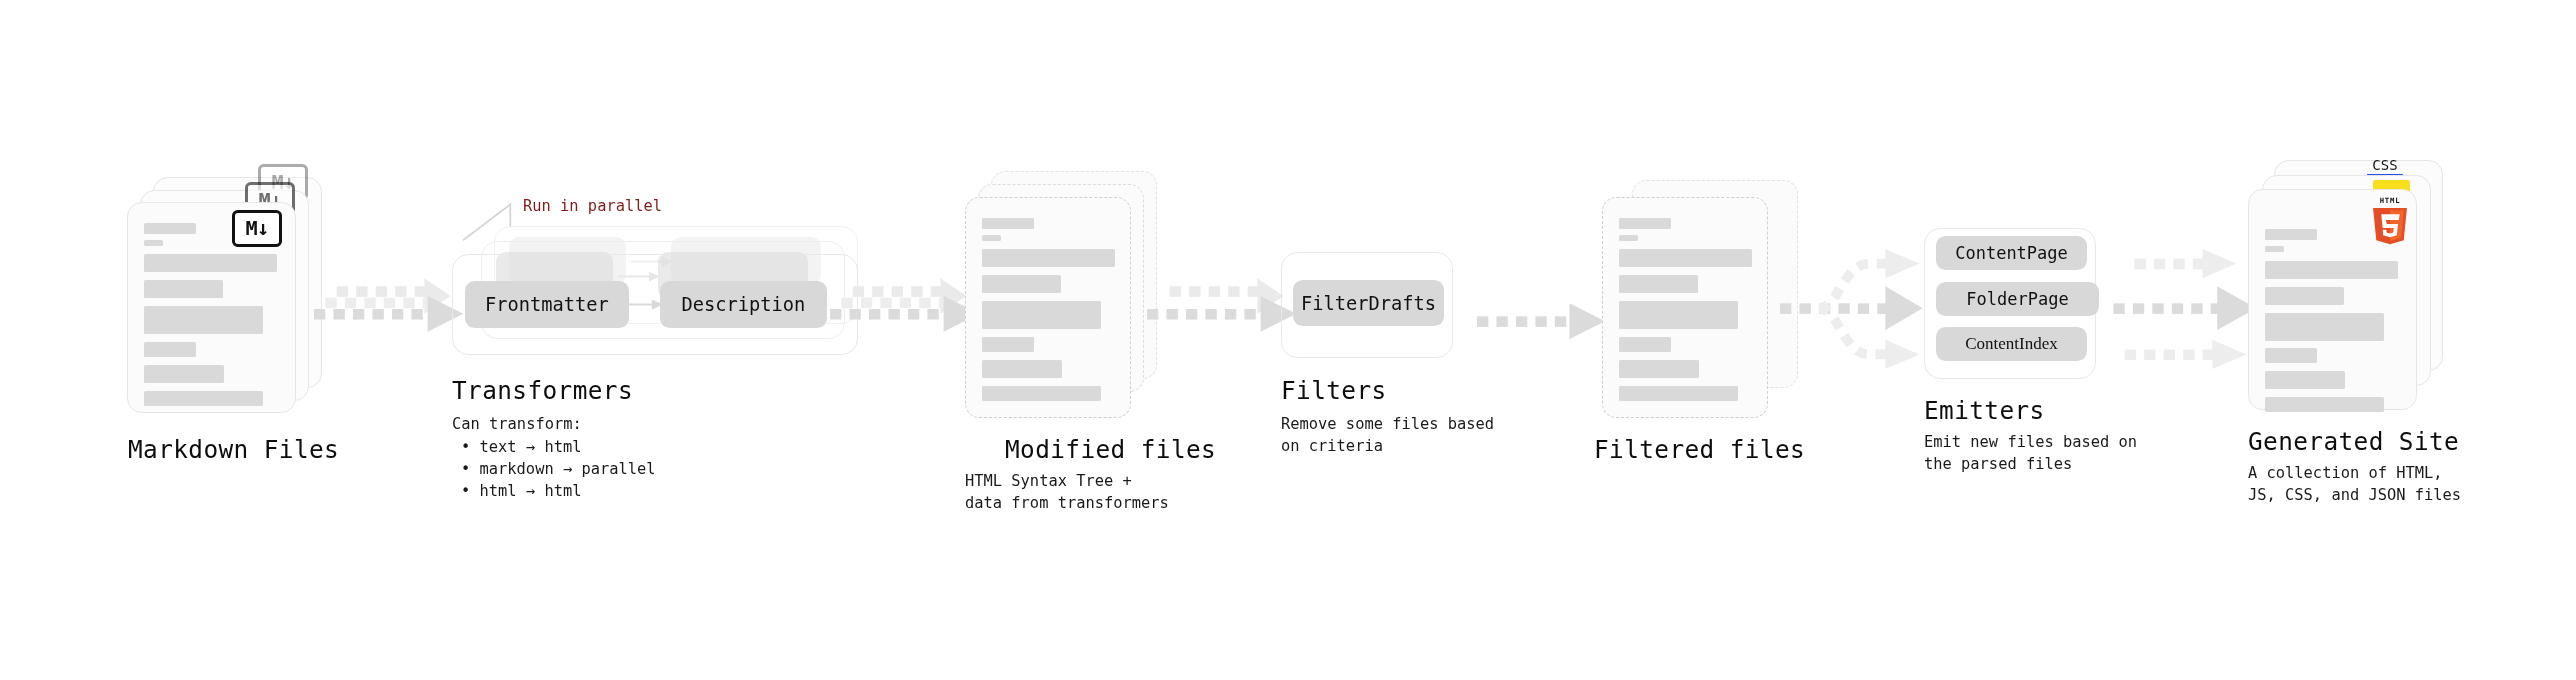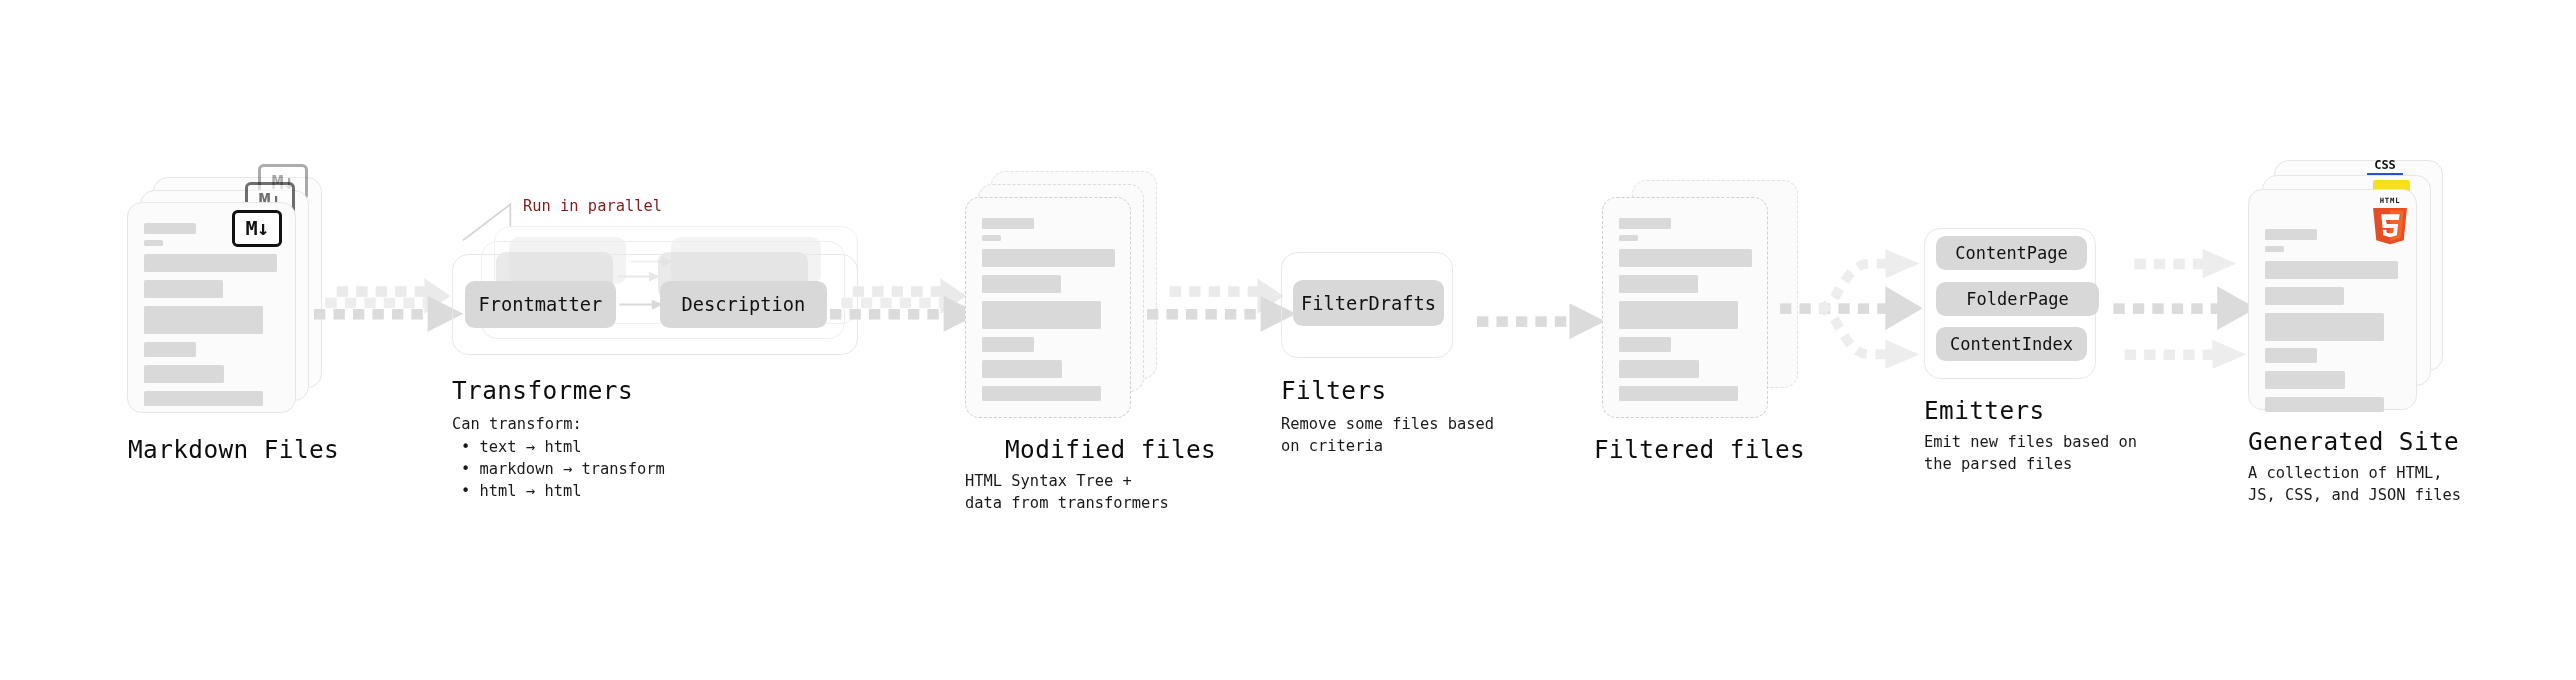--- a/index.html
+++ b/index.html
@@ -27,21 +27,21 @@
     border-radius:5.7px;background:#fff;display:flex;align-items:center;
     justify-content:center;font-weight:bold;font-size:20.3px;line-height:1;
     letter-spacing:-0.8px;color:#111;
   }
   .html5-badge{position:absolute;width:46px;height:50px;}
   .js-badge{position:absolute;width:37px;height:37px;background:#f7df1e;
     border-radius:2.4px;display:flex;align-items:flex-end;justify-content:flex-end;
     font-size:18px;font-weight:bold;color:#111;padding:1.6px 3.3px;box-sizing:border-box;}
   .css-badge{position:absolute;width:36px;height:21px;
     display:flex;flex-direction:column;align-items:center;justify-content:center;}
-  .css-badge .t{font-size:12px;font-weight:bold;color:#111;line-height:1;}
+  .css-badge .t{font-size:14px;font-weight:normal;color:#111;line-height:1;}
   .css-badge .u{width:36px;height:4.9px;background:#264de4;margin-top:2.4px;border-radius:0.8px;}
 
   
   .procbox{
     position:absolute;box-sizing:border-box;border:1.6px solid #e8e8e8;
     border-radius:16.3px;background:rgba(255,255,255,0.0);
   }
   .pill{
     position:absolute;box-sizing:border-box;border-radius:9.8px;
     background:#d8d8d8;display:flex;align-items:center;justify-content:center;
@@ -128,35 +128,35 @@
 
   <div class="procbox" style="left:481px;top:241px;width:364px;height:98px;border-color:#eeeeee;"></div>
   <div class="pill l2" style="left:496px;top:252px;width:117px;height:47px;"></div>
   <div class="pill l2" style="left:658px;top:252px;width:150px;height:47px;"></div>
   <svg style="left:618px;top:270px;" width="44" height="13" viewBox="0 0 54 16">
     <path d="M0 8 H40" stroke="#e8e8e8" stroke-width="2.4" fill="none"></path>
     <polygon points="38,2 52,8 38,14" fill="#e8e8e8"></polygon>
   </svg>
 
   <div class="procbox" style="left:452px;top:254px;width:406px;height:101px;border-color:#e8e8e8;"></div>
-  <div class="pill" style="left:465px;top:281px;width:151px;height:47px;">
+  <div class="pill" style="left:465px;top:281px;width:164px;height:47px;">
     <span>Frontmatter</span>
   </div>
   <div class="pill" style="left:660px;top:281px;width:167px;height:47px;">
     <span>Description</span>
   </div>
   <svg style="left:619px;top:298px;" width="46" height="13" viewBox="0 0 56 16">
     <path d="M0 8 H42" stroke="#d9d9d9" stroke-width="2.4" fill="none"></path>
     <polygon points="40,2 54,8 40,14" fill="#d9d9d9"></polygon>
   </svg>
 
   <div class="title" style="left:452px;top:376px;">Transformers</div>
   <div class="sub" style="left:452px;top:414px;">Can transform:</div>
   <div class="sub" style="left:461px;top:437px;">• text → html</div>
-  <div class="sub" style="left:461px;top:459px;">• markdown → transform</div>
+  <div class="sub" style="left:461px;top:459px;">• markdown → parallel</div>
   <div class="sub" style="left:461px;top:481px;text-align:right;">• html → html</div>
 </div>
 
 <svg style="left:830px;top:283px;" width="138" height="52" viewBox="0 0 170 64">
   <g fill="#eaeaea">
     <rect x="28" y="4" width="14" height="13"></rect>
       <rect x="52" y="4" width="14" height="13"></rect>
     <rect x="76" y="4" width="14" height="13"></rect>
       <rect x="100" y="4" width="14" height="13"></rect>
     <rect x="124" y="4" width="14" height="13"></rect>
@@ -272,21 +272,21 @@
 </svg>
 
 <div class="stage">
   <div class="procbox" style="left:1924px;top:228px;width:172px;height:151px;"></div>
   <div class="pill" style="left:1936px;top:236px;width:151px;height:34px;font-size:17px;">
     <span>ContentPage</span>
   </div>
   <div class="pill" style="left:1936px;top:282px;width:163px;height:34px;font-size:17px;">
     <span>FolderPage</span>
   </div>
-  <div class="pill" style="left:1936px;top:327px;width:151px;height:34px;font-size:17px;">
+  <div class="pill" style="left:1936px;top:327px;width:151px;height:34px;font-size:17px;font-family:Liberation Serif, serif;">
     <span>ContentIndex</span>
   </div>
   <div class="title" style="left:1924px;top:396px;">Emitters</div>
   <div class="sub" style="left:1924px;top:432px;">Emit new files based on
 the parsed files</div>
 </div>
 
 <svg style="left:2113px;top:236px;" width="163" height="146" viewBox="0 0 200 180">
   <g fill="#ededed">
     <rect x="26" y="28" width="14" height="13"></rect>

